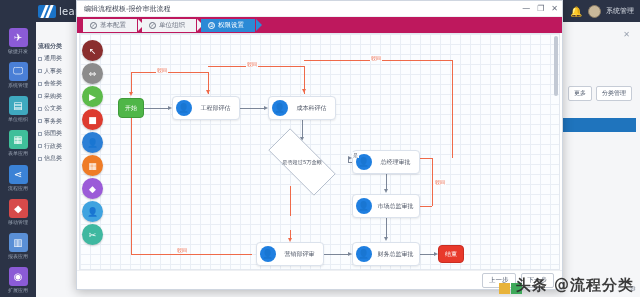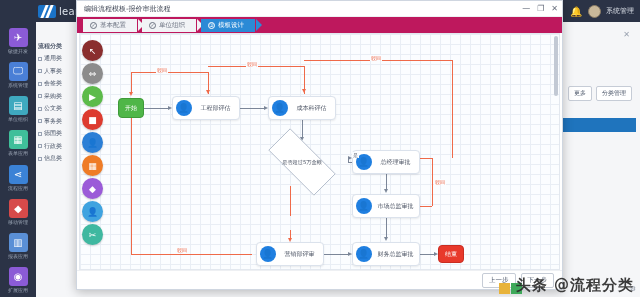--- a/index.html
+++ b/index.html
@@ -345,21 +345,21 @@
     <div class="step">
       <span class="chk">✓</span>
       <span>基本配置</span>
     </div>
     <div class="step">
       <span class="chk">✓</span>
       <span>单位组织</span>
     </div>
     <div class="step active">
       <span class="chk">③</span>
-      <span>模板设计</span>
+      <span>权限设置</span>
     </div>
   </div>
 
   <div class="canvas-wrap">
     <div class="grid"></div>
 
     <div class="palette">
       <div class="tool" style="background:#8a2e2e">↖</div>
       <div class="tool" style="background:#8c8c8c">⇔</div>
       <div class="tool" style="background:#5cbb4a">▶</div>

